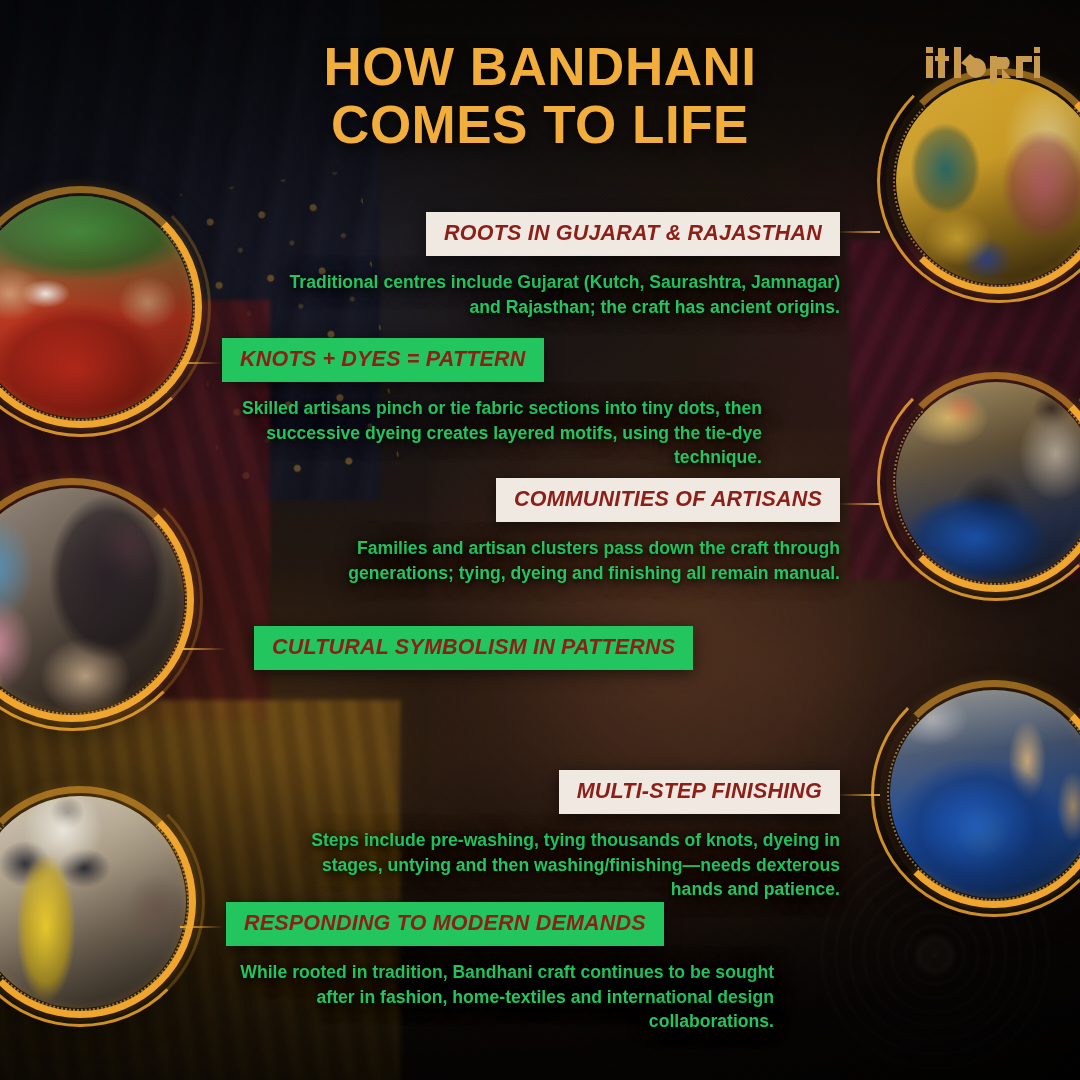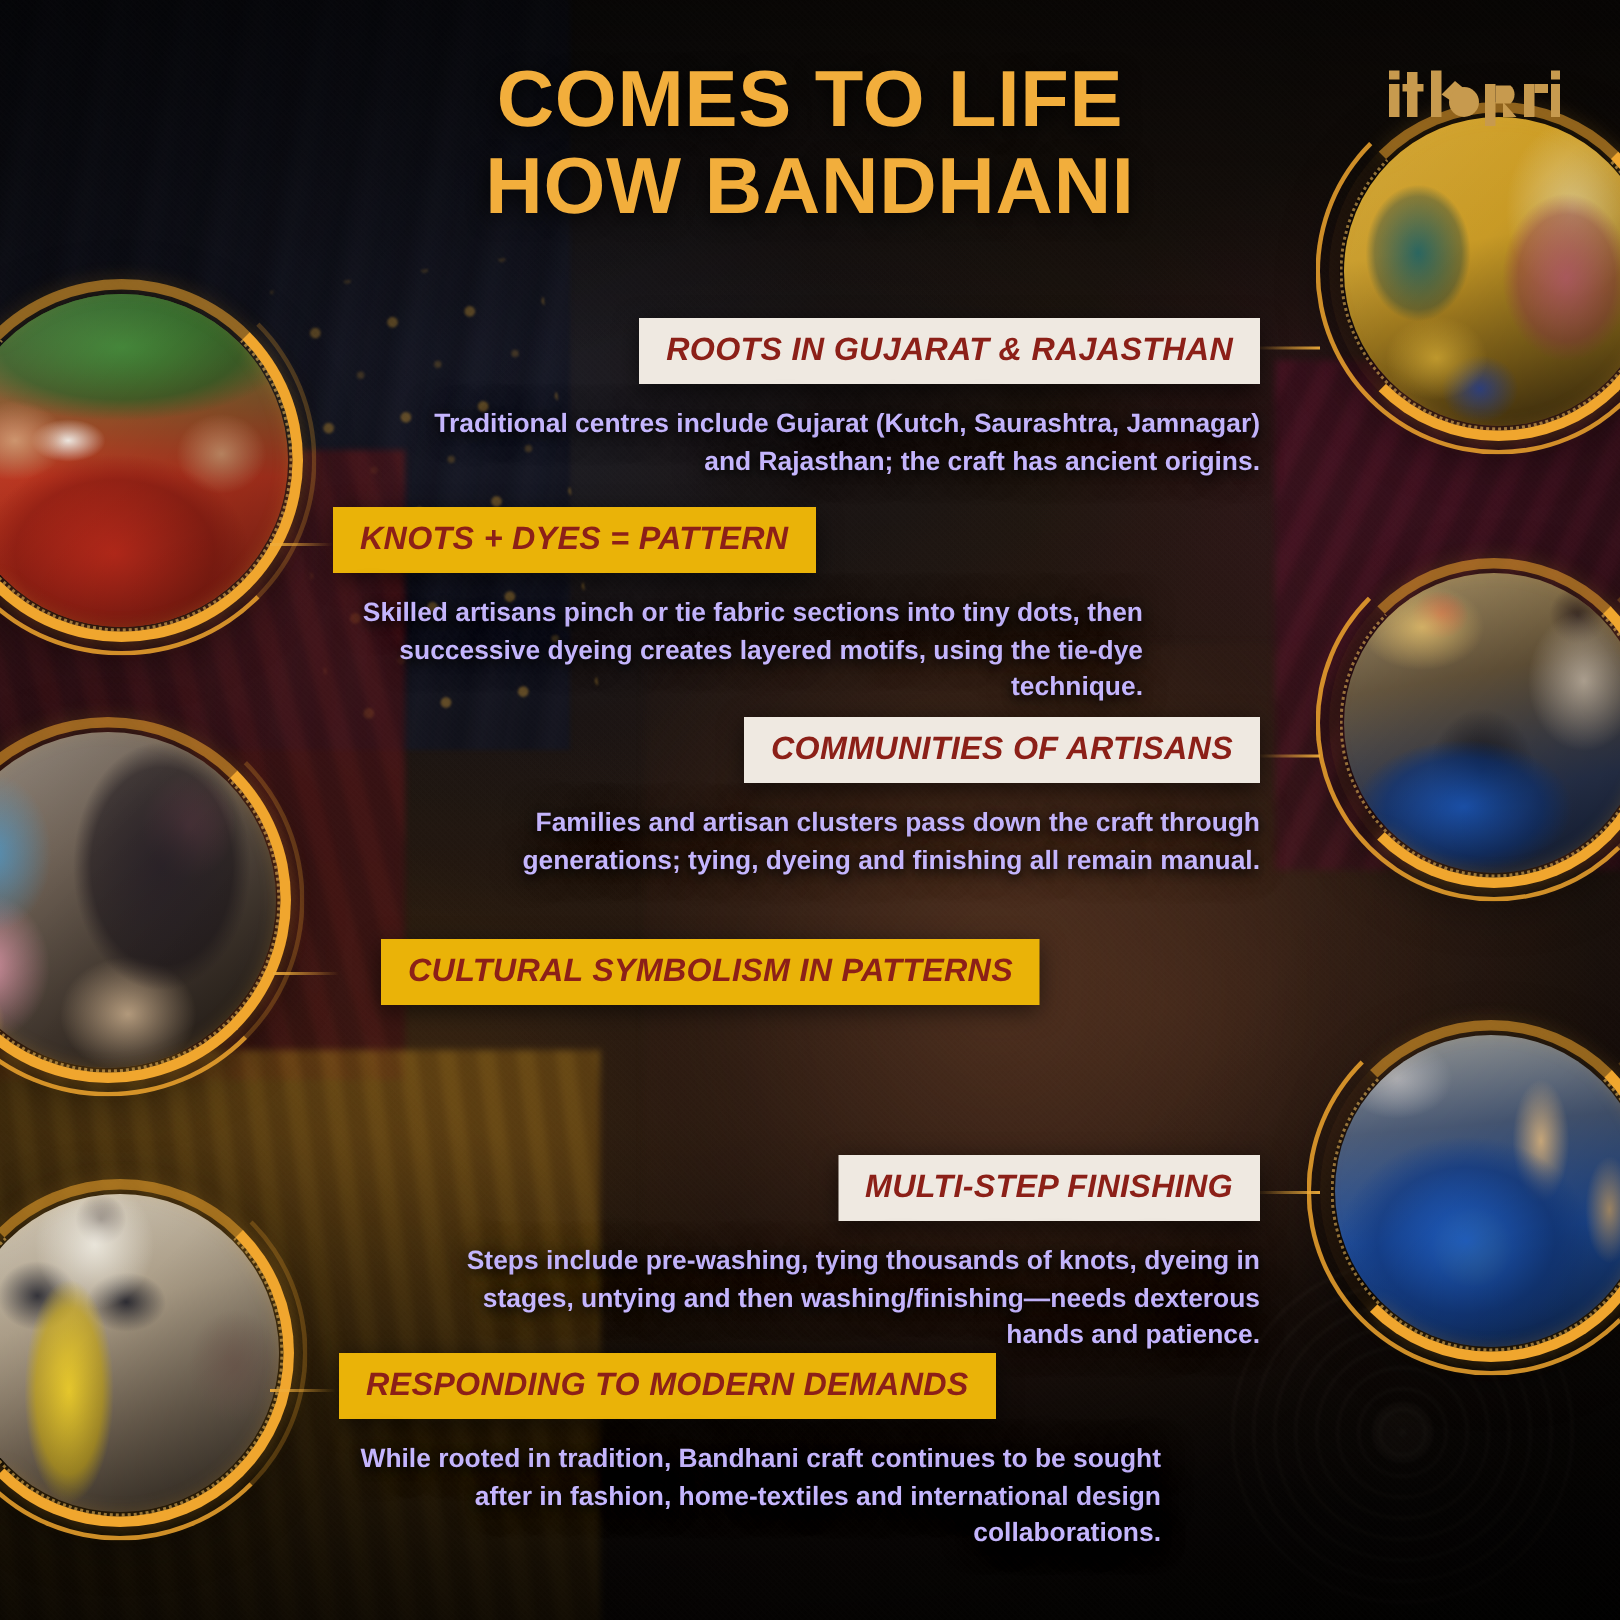--- a/index.html
+++ b/index.html
@@ -242,25 +242,25 @@
     padding: 9px 18px 10px;
     font-size: 21.5px;
     font-weight: 800;
     font-style: italic;
     letter-spacing: 0.2px;
     white-space: nowrap;
     color: #8C2018;
     box-shadow: 0 4px 16px rgba(0,0,0,0.55);
   }
   .heading.cream { background: #EFE9E1; }
-  .heading.amber { background: #eab308; }
+  .heading.amber { background: #22c55e; }
 
   .body-text {
     margin-top: 14px;
-    color: #c4b5fd;
+    color: #22c55e;
     font-size: 17.6px;
     font-weight: 700;
     line-height: 1.40;
     text-shadow: 0 2px 7px rgba(0,0,0,0.92), 0 0 22px rgba(0,0,0,0.75);
   }
   .ta-right { text-align: right; }
   .ta-left  { text-align: right; }
 
   
   .connector {
@@ -279,22 +279,22 @@
   <div class="bg-motifs"></div>
   <div class="bg-red-drape"></div>
   <div class="bg-yellow-drape"></div>
   <div class="bg-figure"></div>
   <div class="bg-maroon-right"></div>
   <div class="bg-medallion"></div>
   <div class="bg-layer bg-vignette"></div>
   <div class="bg-layer bg-grain"></div>
 
   <div class="title">
+    <div>HOW BANDHANI</div>
     <div>COMES TO LIFE</div>
-    <div>HOW BANDHANI</div>
   </div>
 
   <div class="logo">
     <svg width="118" height="40" viewBox="0 0 118 40">
       <g fill="#C79A4E">
         <rect x="2" y="12" width="7" height="22"></rect>
         <rect x="2" y="3" width="7" height="6"></rect>
         <rect x="14" y="4" width="7" height="30"></rect>
         <rect x="11" y="12" width="14" height="5"></rect>
         <rect x="30" y="3" width="7" height="31"></rect>

